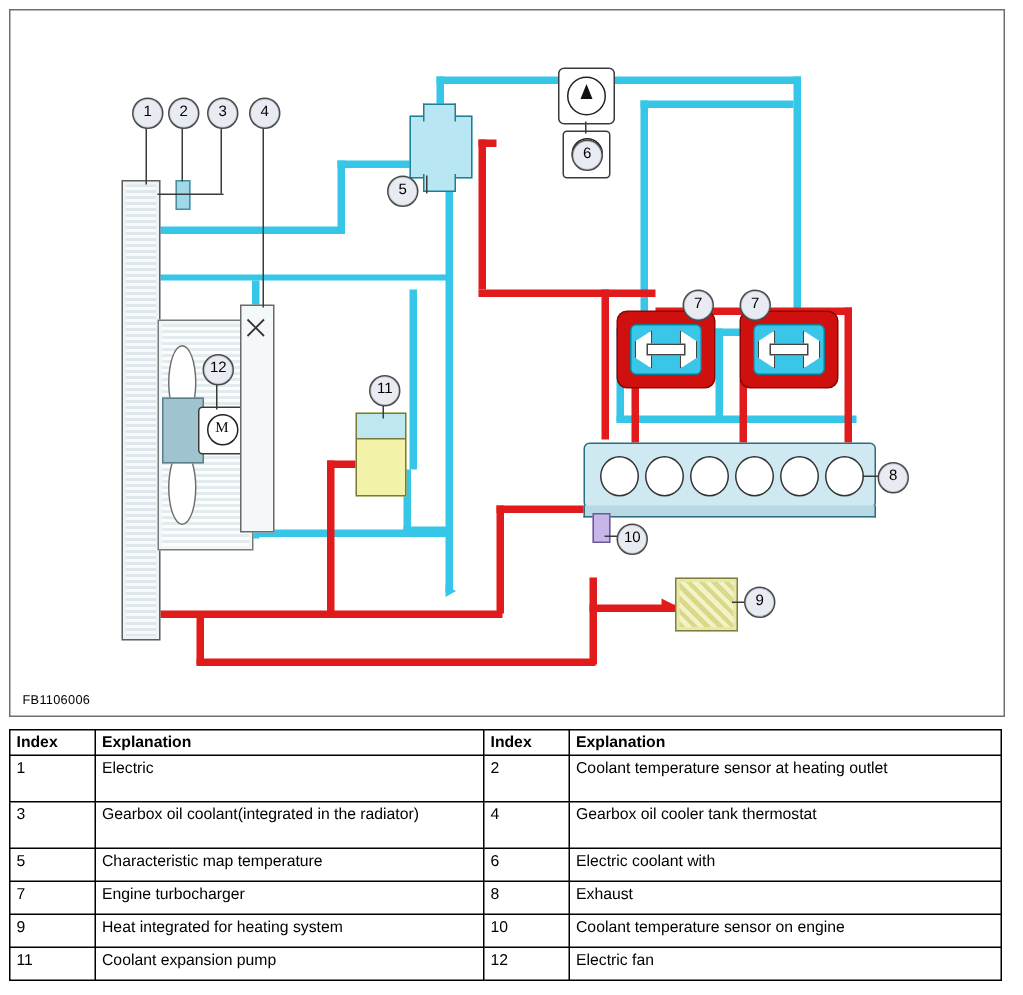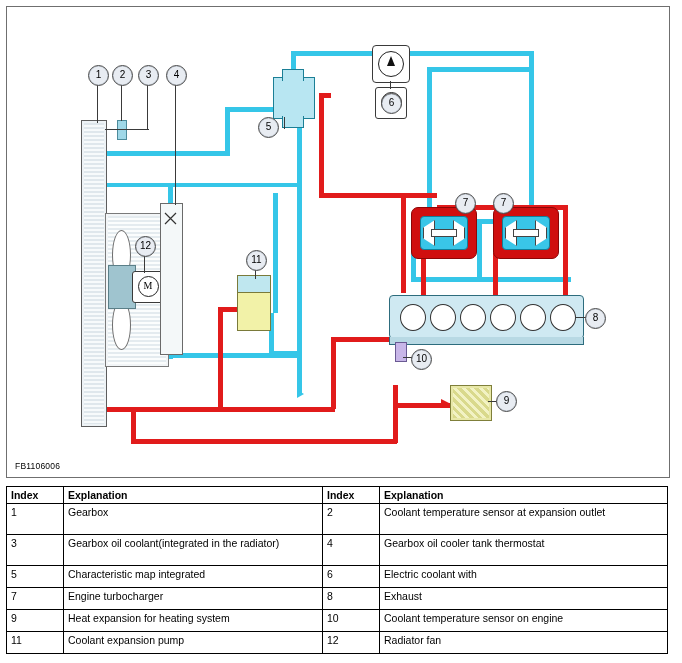--- a/index.html
+++ b/index.html
@@ -260,50 +260,50 @@
       <tr>
         <th class="c-idx">Index</th>
         <th class="c-exp">Explanation</th>
         <th class="c-idx">Index</th>
         <th>Explanation</th>
       </tr>
     </thead>
     <tbody>
       <tr class="r-tall">
         <td>1</td>
-        <td>Gearbox</td>
+        <td>Electric</td>
         <td>2</td>
-        <td>Coolant temperature sensor at expansion outlet</td>
+        <td>Coolant temperature sensor at heating outlet</td>
       </tr>
       <tr class="r-tall">
         <td>3</td>
         <td>Gearbox oil coolant(integrated in the radiator)</td>
         <td>4</td>
         <td>Gearbox oil cooler tank thermostat</td>
       </tr>
       <tr class="r-normal">
         <td>5</td>
-        <td>Characteristic map integrated</td>
+        <td>Characteristic map temperature</td>
         <td>6</td>
         <td>Electric coolant with</td>
       </tr>
       <tr class="r-normal">
         <td>7</td>
         <td>Engine turbocharger</td>
         <td>8</td>
         <td>Exhaust</td>
       </tr>
       <tr class="r-normal">
         <td>9</td>
-        <td>Heat expansion for heating system</td>
+        <td>Heat integrated for heating system</td>
         <td>10</td>
         <td>Coolant temperature sensor on engine</td>
       </tr>
       <tr class="r-normal">
         <td>11</td>
         <td>Coolant expansion pump</td>
         <td>12</td>
-        <td>Radiator fan</td>
+        <td>Electric fan</td>
       </tr>
     </tbody>
   </table>
 
 </div>
 
 </body></html>

